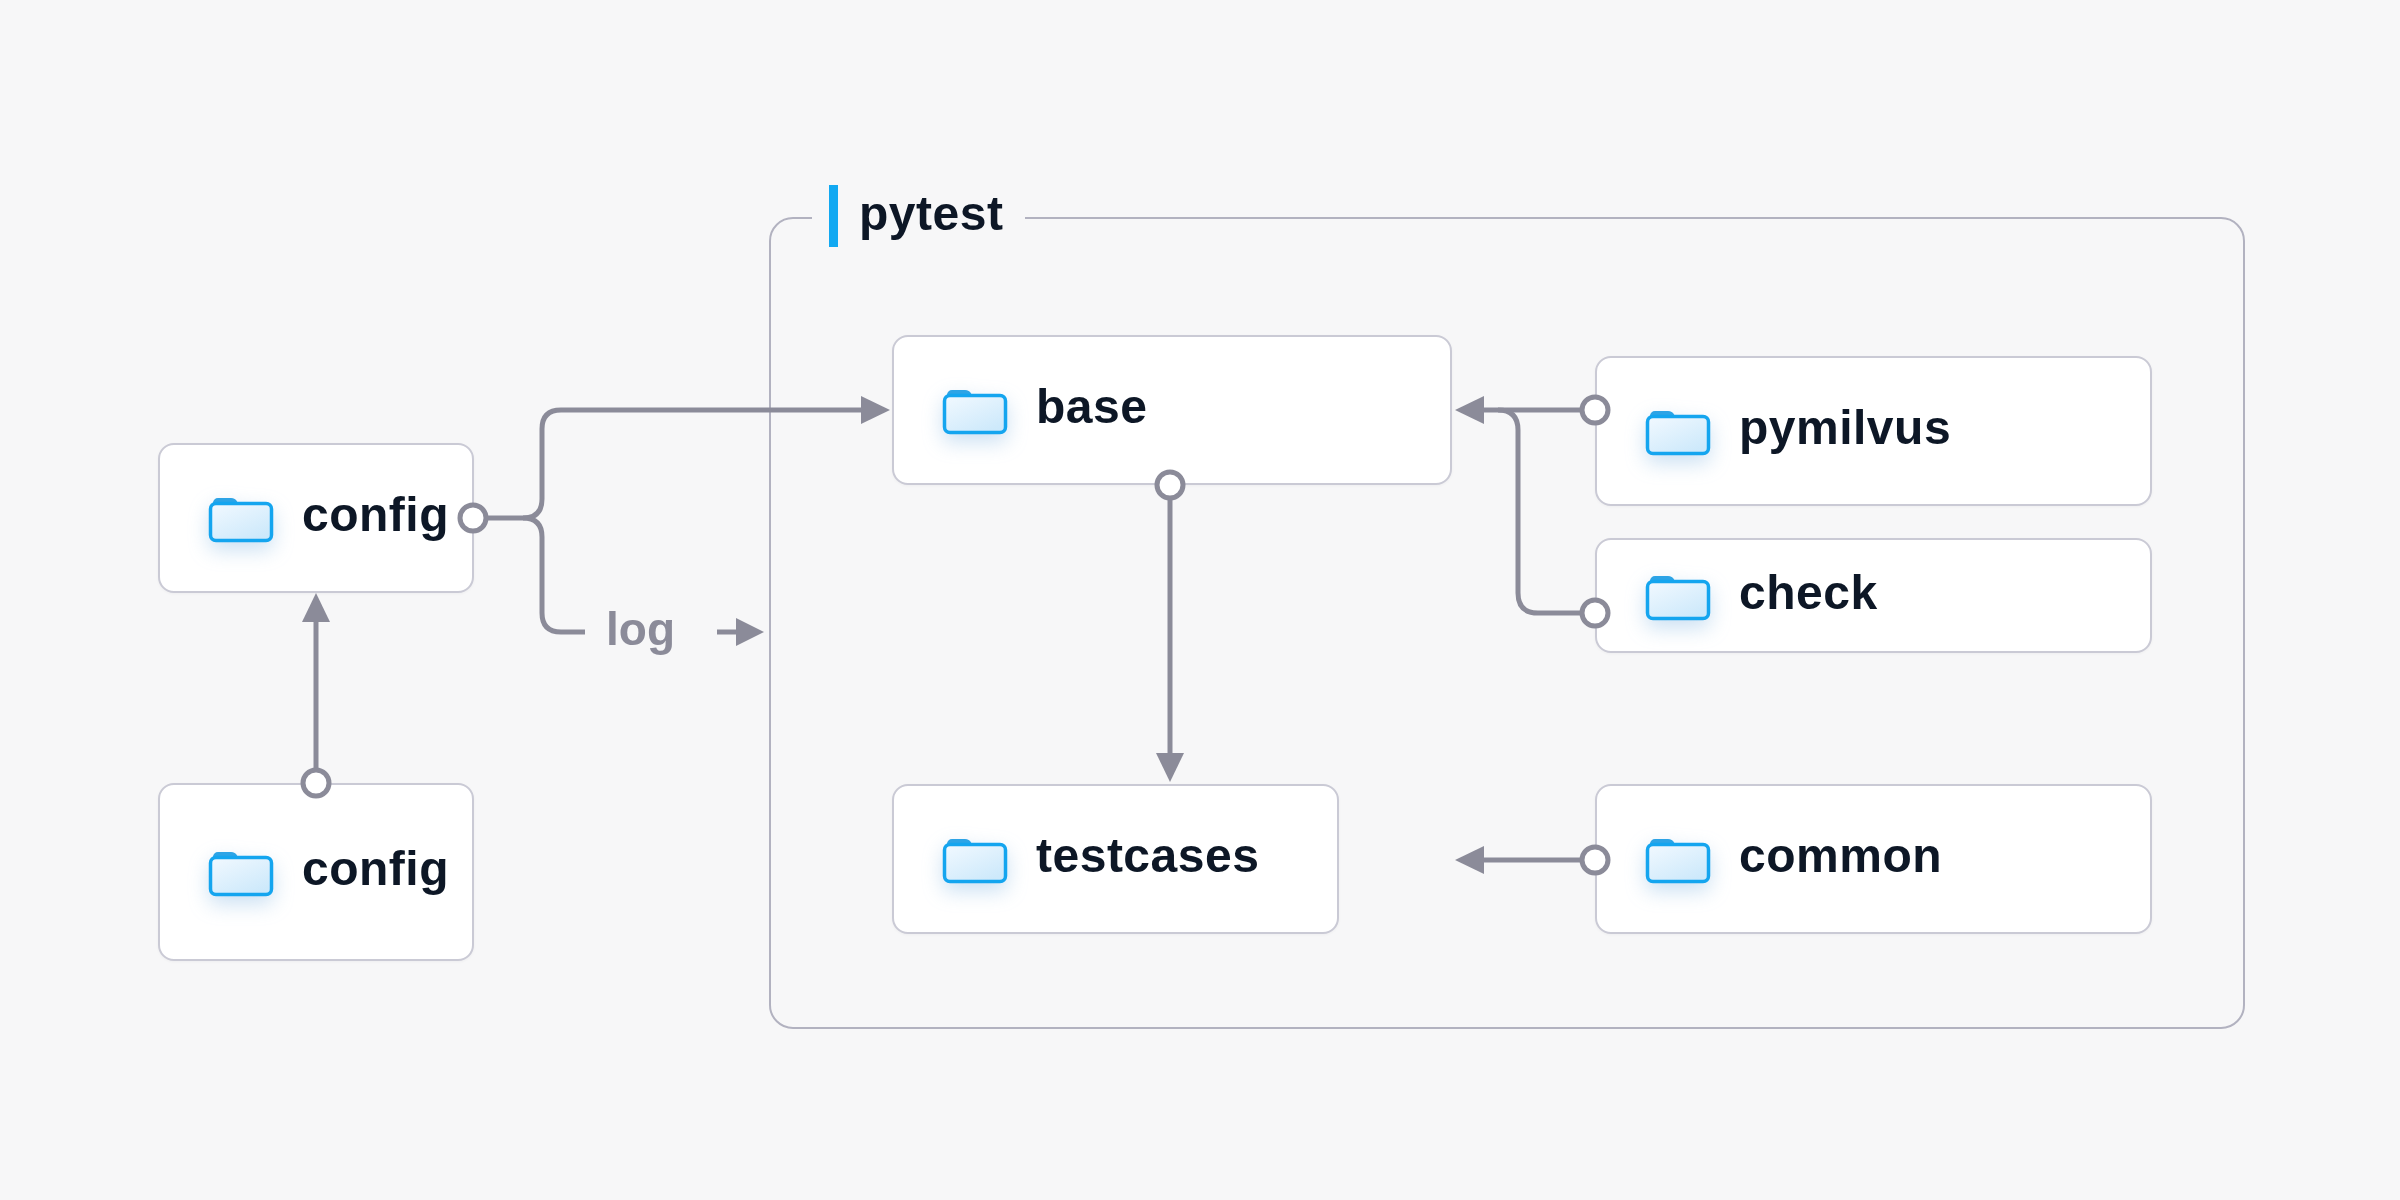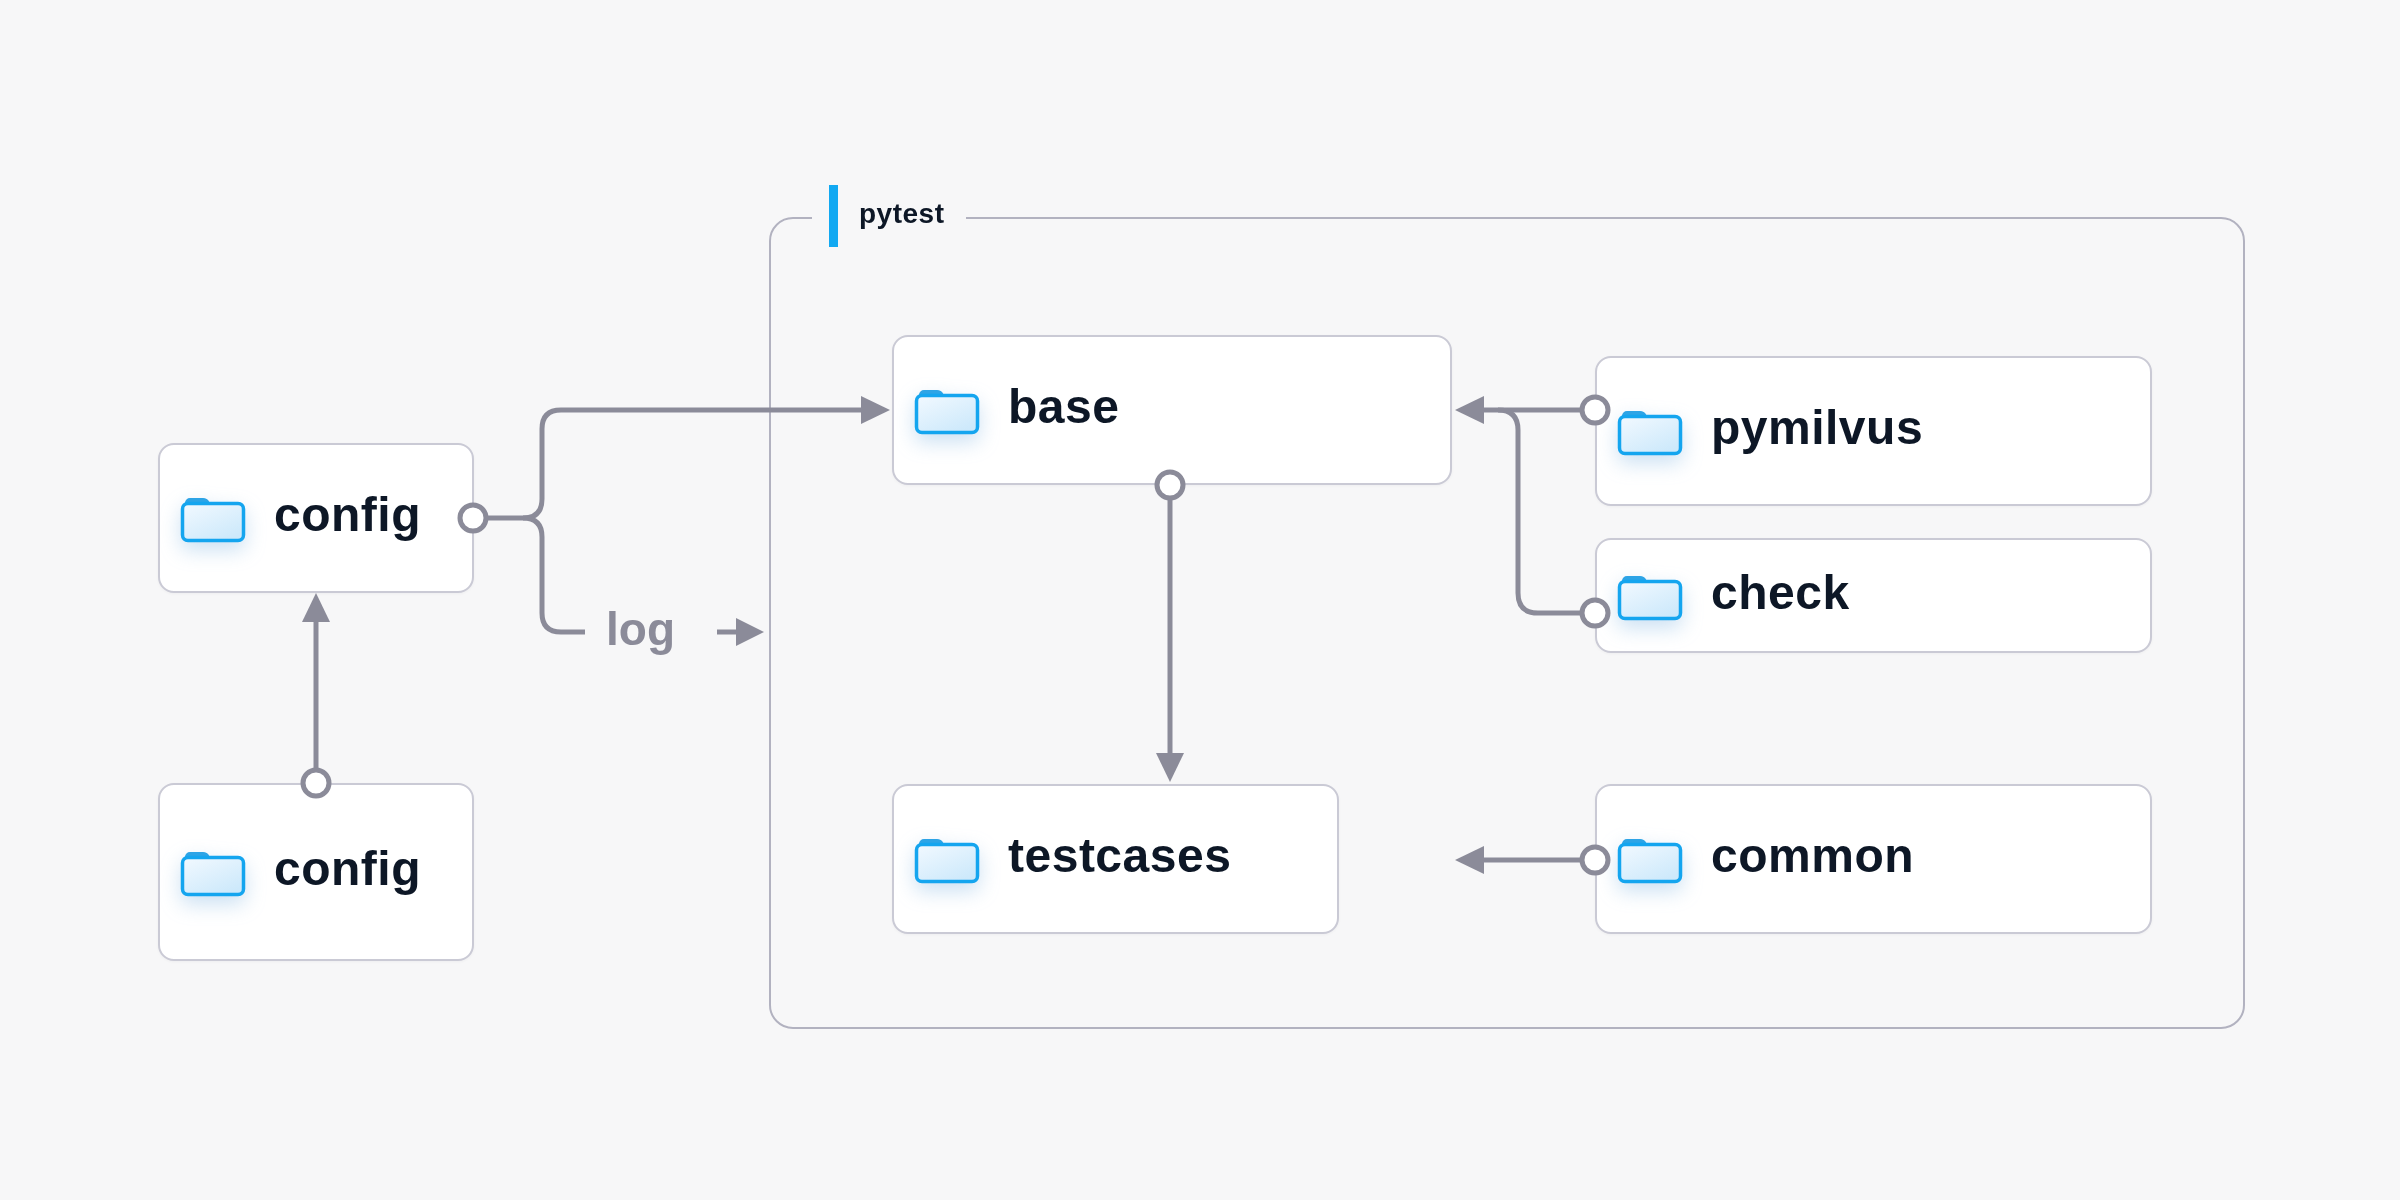--- a/index.html
+++ b/index.html
@@ -29,35 +29,35 @@
     padding: 0 22px 0 17px;
     gap: 21px;
     z-index: 3;
   }
   .accent-bar {
     width: 9px; height: 62px;
     background: #12a9f2;
     flex: 0 0 auto;
   }
   .group-title-label {
-    font-size: 28px; font-weight: 700; color: #0d1726;
+    font-size: 48px; font-weight: 700; color: #0d1726;
     letter-spacing: 0.5px;
     line-height: 1;
     padding-bottom: 4px;
   }
 
   
   .node {
     position: absolute;
     background: #ffffff;
     border: 2px solid #cacad5;
     border-radius: 16px;
     box-sizing: border-box;
     display: flex; align-items: center;
-    padding-left: 20px; gap: 28px;
+    padding-left: 48px; gap: 28px;
     box-shadow: 0 1px 3px rgba(16,24,40,0.04);
     z-index: 2;
   }
   .node-label {
     font-size: 48px; font-weight: 700; color: #0d1726;
     letter-spacing: 0.5px;
     line-height: 1;
     padding-bottom: 6px;
   }
   .folder { flex: 0 0 auto; filter: drop-shadow(0px 8px 10px rgba(110,170,220,0.35)); }

